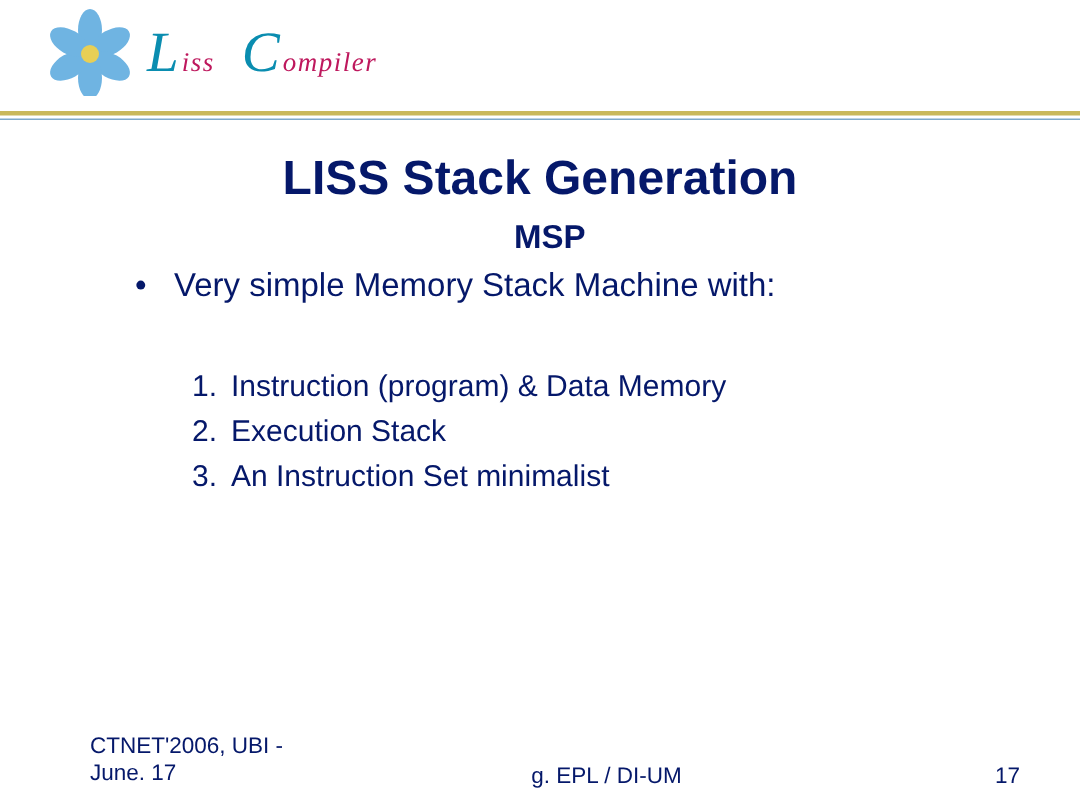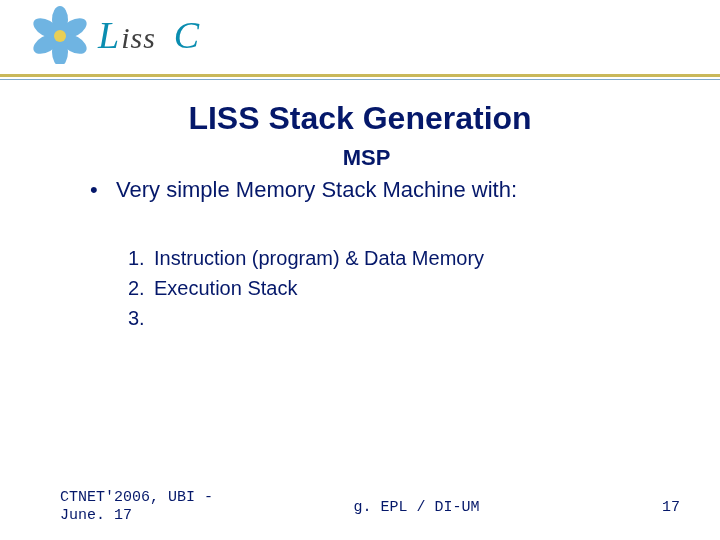--- a/index.html
+++ b/index.html
@@ -32,22 +32,22 @@
     font-family: "Comic Sans MS", "Segoe Script", cursive;
   }
   .wordmark .big {
     font-size: 38px;
     color: #0a8db0;
     font-style: italic;
     font-weight: 500;
     margin-right: 2px;
   }
   .wordmark .rest {
-    font-size: 30px;
-    color: #404040;
+    font-size: 18px;
+    color: #be185d;
     font-style: italic;
     letter-spacing: 1px;
   }
   .header-underline {
     position: absolute;
     left: 0;
     right: 0;
     top: 74px;
     height: 3px;
     background: #c9b85a;
@@ -104,24 +104,23 @@
     flex: 0 0 26px;
   }
   .footer {
     position: absolute;
     left: 0;
     right: 0;
     bottom: 14px;
     padding: 0 40px 0 60px;
     display: flex;
     justify-content: space-between;
-    align-items: center;
+    align-items: flex-end;
     font-size: 15px;
     color: #05186a;
-    font-family: Liberation Mono, monospace;
   }
   .footer .left {
     max-width: 200px;
     line-height: 1.25;
   }
   .footer .center {
     text-align: center;
     flex: 1;
   }
   .footer .right {
@@ -143,20 +142,21 @@
         <ellipse cx="0" cy="-16" rx="8" ry="14" fill="#6fb4e2" transform="rotate(240)"></ellipse>
         <ellipse cx="0" cy="-16" rx="8" ry="14" fill="#6fb4e2" transform="rotate(300)"></ellipse>
         <circle cx="0" cy="0" r="6" fill="#e8cf55"></circle>
       </g>
     </svg>
     <div class="wordmark">
       <span class="big">L</span>
       <span class="rest">iss</span>
       <span style="width:18px; display:inline-block;"></span>
       <span class="big">C</span>
+      <span class="rest">ompiler</span>
     </div>
   </div>
   <div class="header-underline"></div>
 </div>
 
 <div class="title">LISS Stack Generation</div>
 <div class="subtitle">MSP</div>
 
 <div class="content">
   <div class="bullet-row">
@@ -167,20 +167,21 @@
     <div class="item">
       <span class="num">1.</span>
       <span>Instruction (program) &amp; Data Memory</span>
     </div>
     <div class="item">
       <span class="num">2.</span>
       <span>Execution Stack</span>
     </div>
     <div class="item">
       <span class="num">3.</span>
+      <span>An Instruction Set minimalist</span>
     </div>
   </div>
 </div>
 
 <div class="footer">
   <div class="left">
     <div>CTNET'2006, UBI -</div>
     <div>June. 17</div>
   </div>
   <div class="center">g. EPL / DI-UM</div>

